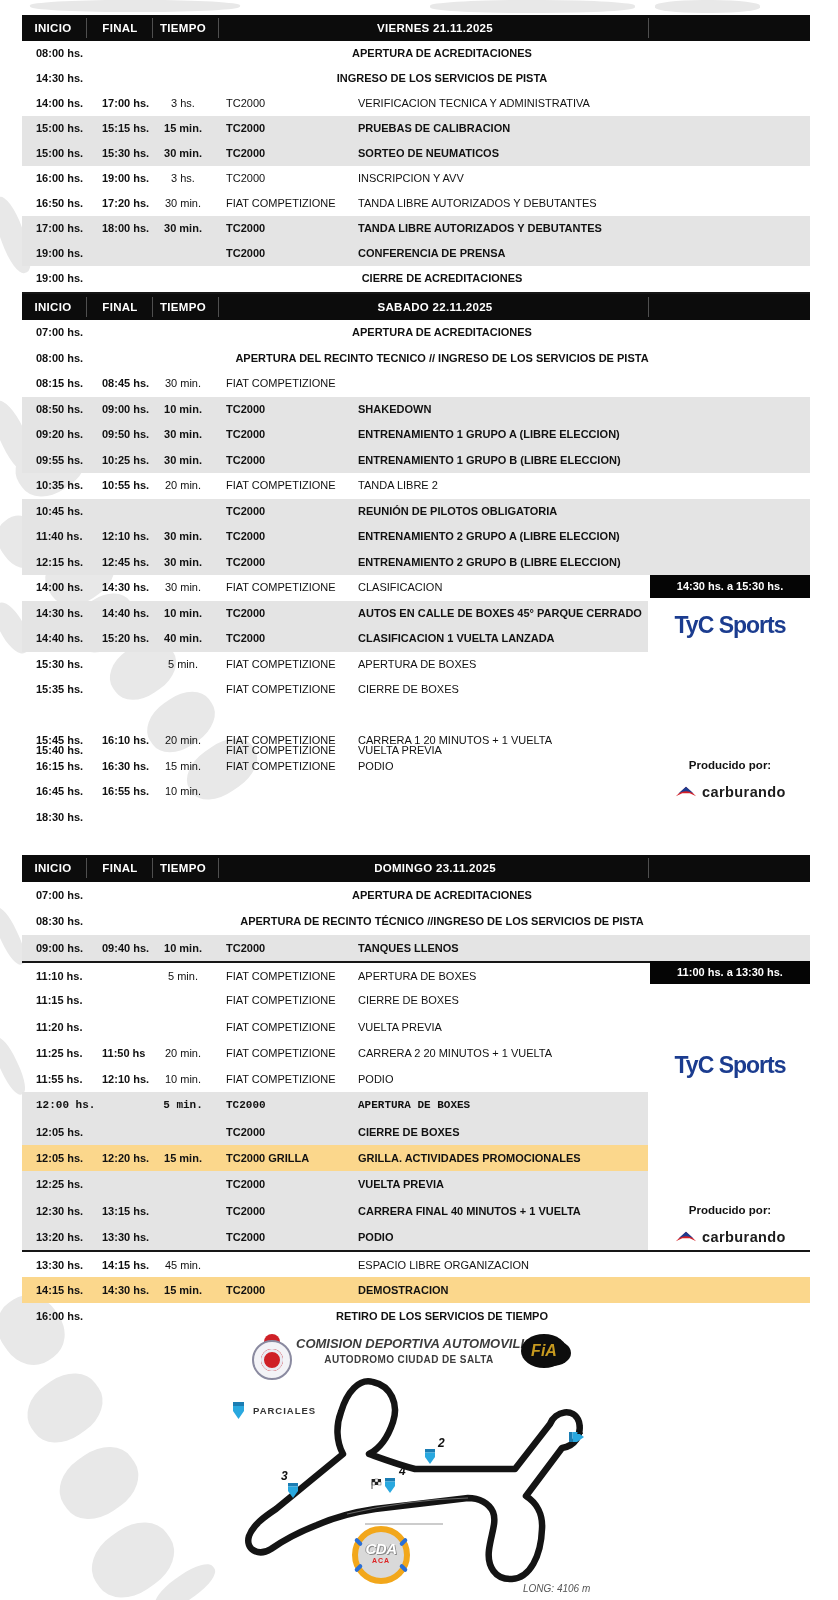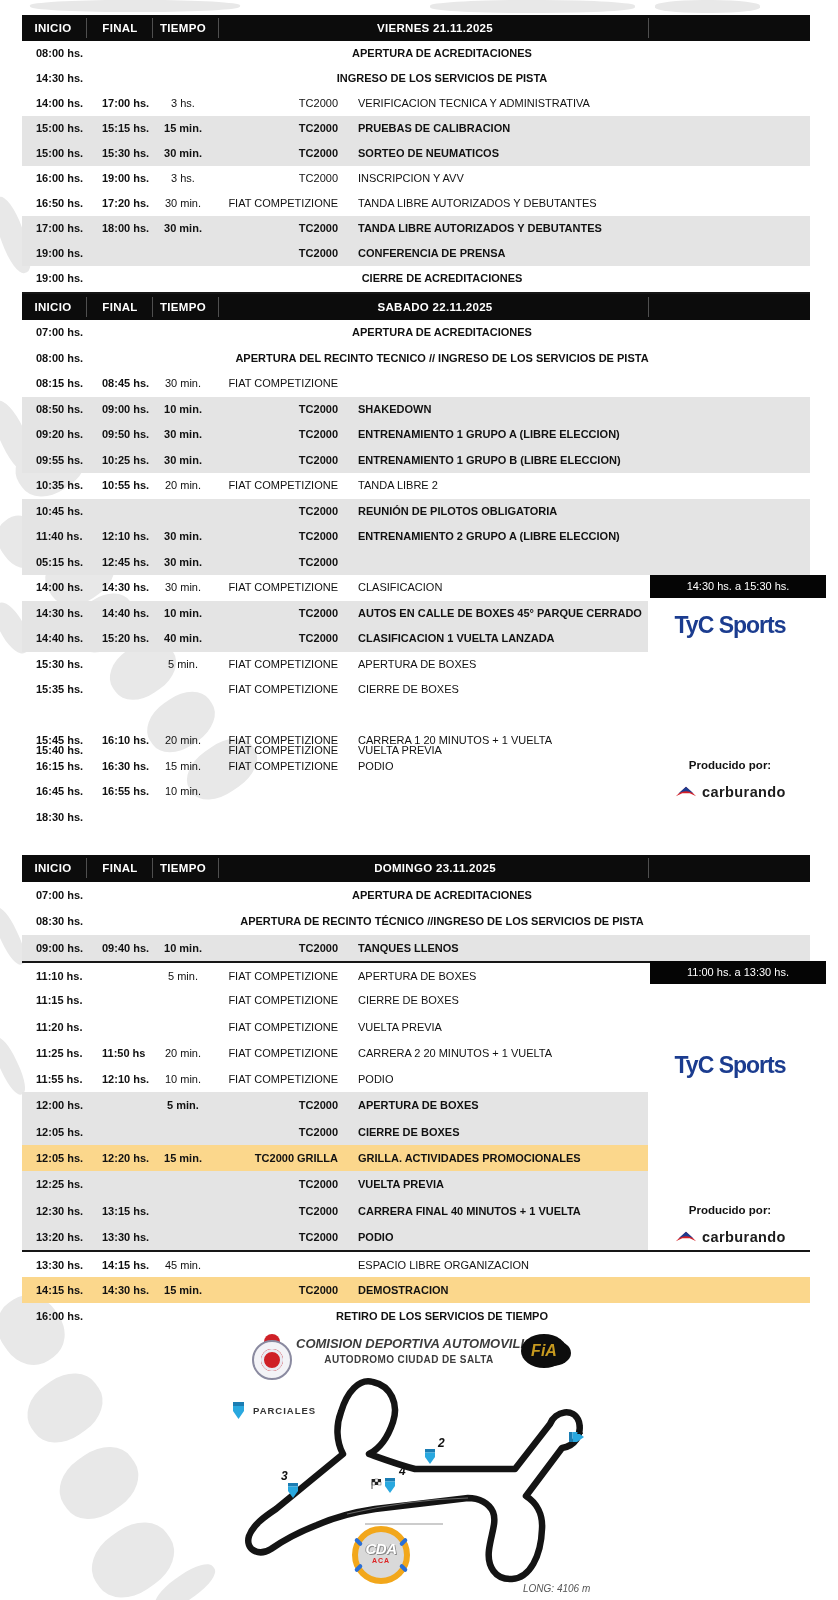--- a/index.html
+++ b/index.html
@@ -21,27 +21,27 @@
   .rowbg.narrow{width:626px;}
   .bg-white{background:transparent;}
   .bg-gray{background:#e4e4e4;}
   .bg-orange{background:#fbd78c;}
   .cell{position:absolute;top:0;height:100%;line-height:25px;font-size:11px;white-space:nowrap;}
   .sun .cell{line-height:26px;}
   .bold{font-weight:bold;}
   .c-inicio{left:14px;width:62px;}
   .c-final{left:80px;width:62px;}
   .c-tiempo{left:133px;width:56px;text-align:center;}
-  .c-categoria{left:188px;width:128px;text-align:right;}
+  .c-categoria{left:204px;width:128px;}
   .c-actividad{left:336px;width:290px;}
   .c-center{left:150px;width:540px;text-align:center;font-weight:bold;}
   .bottomline{position:absolute;left:0;width:788px;height:2px;background:#161616;}
   
-  .tvbadge{position:absolute;left:628px;width:176px;height:23px;background:#050505;color:#fff;
-           font-size:11px;font-weight:normal;line-height:23px;text-align:center;}
+  .tvbadge{position:absolute;left:628px;width:160px;height:23px;background:#050505;color:#fff;
+           font-size:11px;font-weight:bold;line-height:23px;text-align:center;}
   .tyclogo{position:absolute;left:628px;width:160px;height:51px;display:flex;align-items:center;
            justify-content:center;color:#1b3c8f;font-weight:bold;font-size:23px;letter-spacing:-1px;}
   .prodlabel{position:absolute;left:628px;width:160px;height:25px;line-height:25px;text-align:center;
              font-weight:bold;font-size:11.5px;}
   .carblogo{position:absolute;left:628px;width:160px;height:25px;display:flex;align-items:center;
             justify-content:center;gap:4px;}
   .carblogo svg{width:24px;height:13px;}
   .carbtext{font-weight:bold;font-size:14.5px;letter-spacing:.4px;color:#1c1c1c;}
   
   .cdaemblem{position:absolute;left:250px;top:1334px;width:44px;height:46px;z-index:3;}
@@ -252,24 +252,25 @@
         <div class="row" style="top: 230px; height: 25.5px;">
           <div class="rowbg bg-gray"></div>
           <span class="cell c-inicio bold">11:40 hs.</span>
           <span class="cell c-final bold">12:10 hs.</span>
           <span class="cell c-tiempo bold">30 min.</span>
           <span class="cell c-categoria bold">TC2000</span>
           <span class="cell c-actividad bold">ENTRENAMIENTO 2 GRUPO A (LIBRE ELECCION)</span>
         </div>
         <div class="row" style="top: 255.5px; height: 25.5px;">
           <div class="rowbg bg-gray"></div>
-          <span class="cell c-inicio bold">05:15 hs.</span>
+          <span class="cell c-inicio bold">12:15 hs.</span>
           <span class="cell c-final bold">12:45 hs.</span>
           <span class="cell c-tiempo bold">30 min.</span>
           <span class="cell c-categoria bold">TC2000</span>
+          <span class="cell c-actividad bold">ENTRENAMIENTO 2 GRUPO B (LIBRE ELECCION)</span>
         </div>
         <div class="row" style="top: 281px; height: 25.5px;">
           <div class="rowbg bg-white"></div>
           <span class="cell c-inicio bold">14:00 hs.</span>
           <span class="cell c-final bold">14:30 hs.</span>
           <span class="cell c-tiempo">30 min.</span>
           <span class="cell c-categoria">FIAT COMPETIZIONE</span>
           <span class="cell c-actividad">CLASIFICACION</span>
         </div>
         <div class="row" style="top: 306.5px; height: 25.5px;">
@@ -415,21 +416,21 @@
           <span class="cell c-actividad">CARRERA 2 20 MINUTOS + 1 VUELTA</span>
         </div>
         <div class="row" style="top: 211.1px; height: 26.3px;">
           <div class="rowbg bg-white"></div>
           <span class="cell c-inicio bold">11:55 hs.</span>
           <span class="cell c-final bold">12:10 hs.</span>
           <span class="cell c-tiempo">10 min.</span>
           <span class="cell c-categoria">FIAT COMPETIZIONE</span>
           <span class="cell c-actividad">PODIO</span>
         </div>
-        <div class="row" style="top: 237.4px; height: 26.3px;">
+        <div class="row" style="top: 237.4px; height: 26.3px; font-family: Liberation Mono, monospace;">
           <div class="rowbg bg-gray narrow"></div>
           <span class="cell c-inicio bold">12:00 hs.</span>
           <span class="cell c-final bold"></span>
           <span class="cell c-tiempo bold">5 min.</span>
           <span class="cell c-categoria bold">TC2000</span>
           <span class="cell c-actividad bold">APERTURA DE BOXES</span>
         </div>
         <div class="row" style="top: 263.7px; height: 26.3px;">
           <div class="rowbg bg-gray narrow"></div>
           <span class="cell c-inicio bold">12:05 hs.</span>

